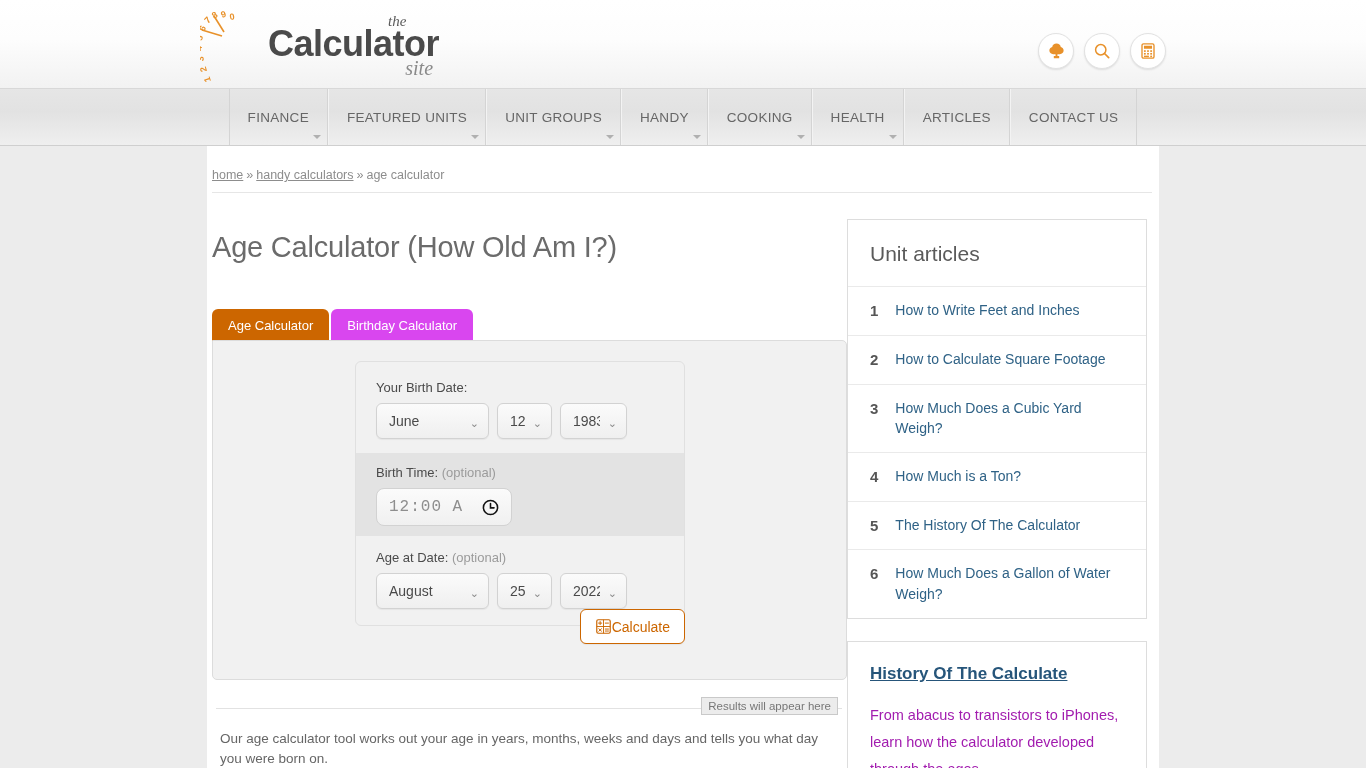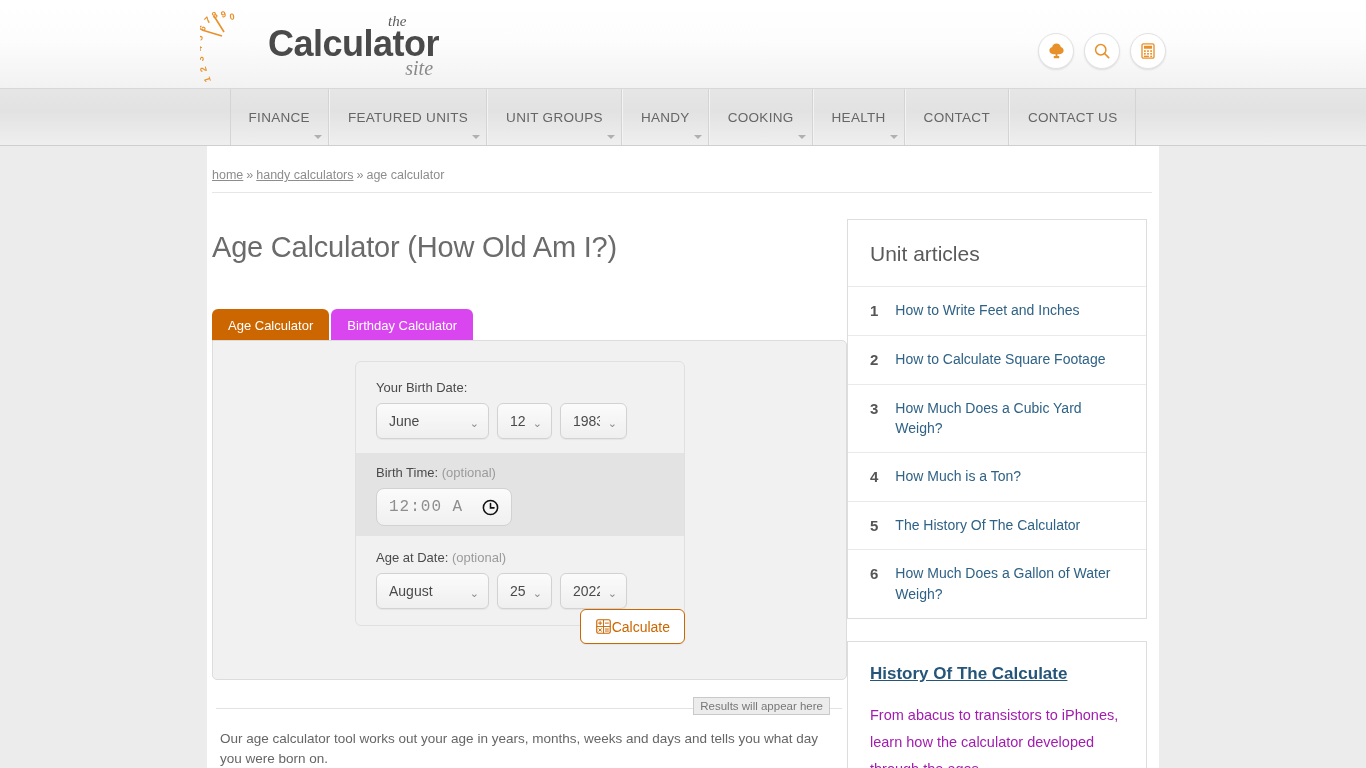--- a/index.html
+++ b/index.html
@@ -272,21 +272,21 @@
     margin-top: 14px;
     width: 630px;
   }
   .results-rule {
     position: absolute;
     left: 4px; right: 0; top: 14px;
     border-top: 1px solid #e2e2e2;
   }
   .results-badge {
     position: absolute;
-    right: 12px; top: 3px;
+    right: 4px; top: 3px;
     background: #ececec;
     border: 1px solid #c9c9c9;
     font-size: 11.5px;
     color: #777;
     padding: 2px 6px;
     white-space: nowrap;
   }
   .intro-text {
     font-size: 13.5px;
     color: #666;
@@ -427,21 +427,21 @@
       </div>
       <div class="nav-item">
         <span>COOKING</span>
         <span class="nav-caret"></span>
       </div>
       <div class="nav-item">
         <span>HEALTH</span>
         <span class="nav-caret"></span>
       </div>
       <div class="nav-item">
-        <span>CONTACT</span>
+        <span>ARTICLES</span>
       </div>
       <div class="nav-item">
         <span>CONTACT US</span>
       </div>
     </div>
 </div>
 
 <div class="page">
   <div class="container">
 

